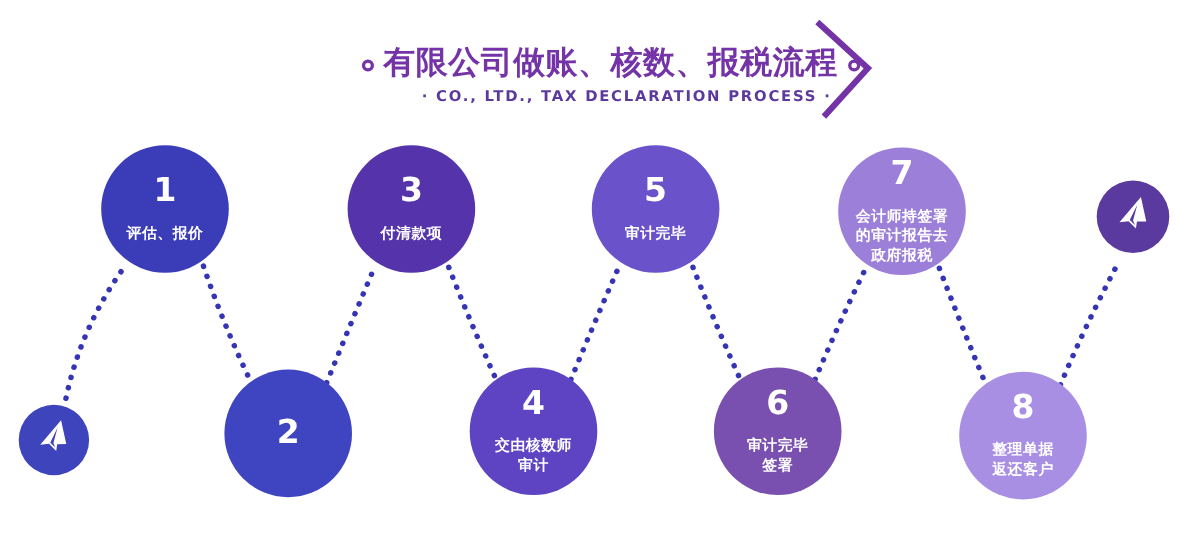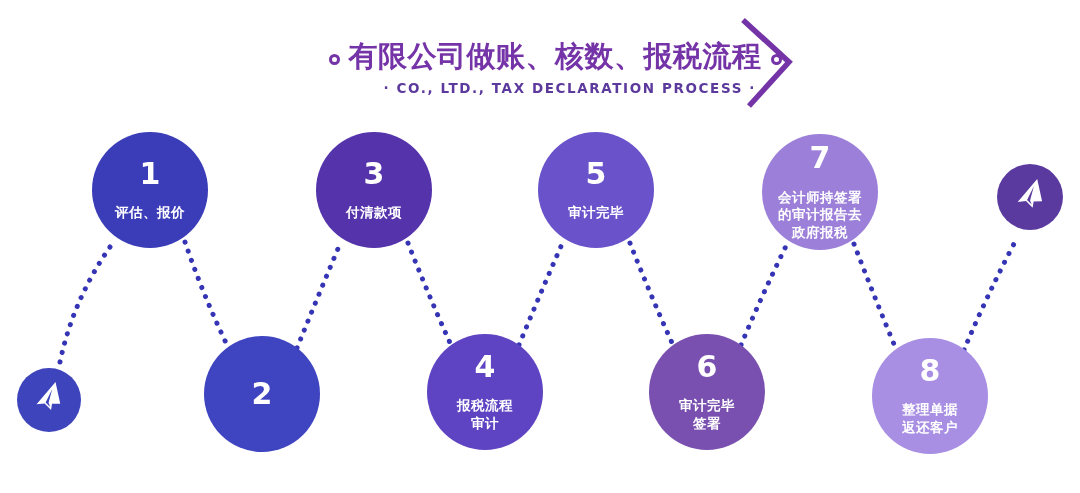--- a/index.html
+++ b/index.html
@@ -99,21 +99,21 @@
   </div>
   <div class="step-circle s2" style="background: rgb(63, 68, 192);">
     <div class="step-number">2</div>
   </div>
   <div class="step-circle s3" style="background: rgb(85, 51, 171);">
     <div class="step-number">3</div>
     <div class="step-label">付清款项</div>
   </div>
   <div class="step-circle s4" style="background: rgb(94, 67, 194);">
     <div class="step-number">4</div>
-    <div class="step-label">报税流程
+    <div class="step-label">交由核数师
 审计</div>
   </div>
   <div class="step-circle s5" style="background: rgb(106, 82, 203);">
     <div class="step-number">5</div>
     <div class="step-label">审计完毕</div>
   </div>
   <div class="step-circle s6" style="background: rgb(121, 80, 175);">
     <div class="step-number">6</div>
     <div class="step-label">审计完毕
 签署</div>

